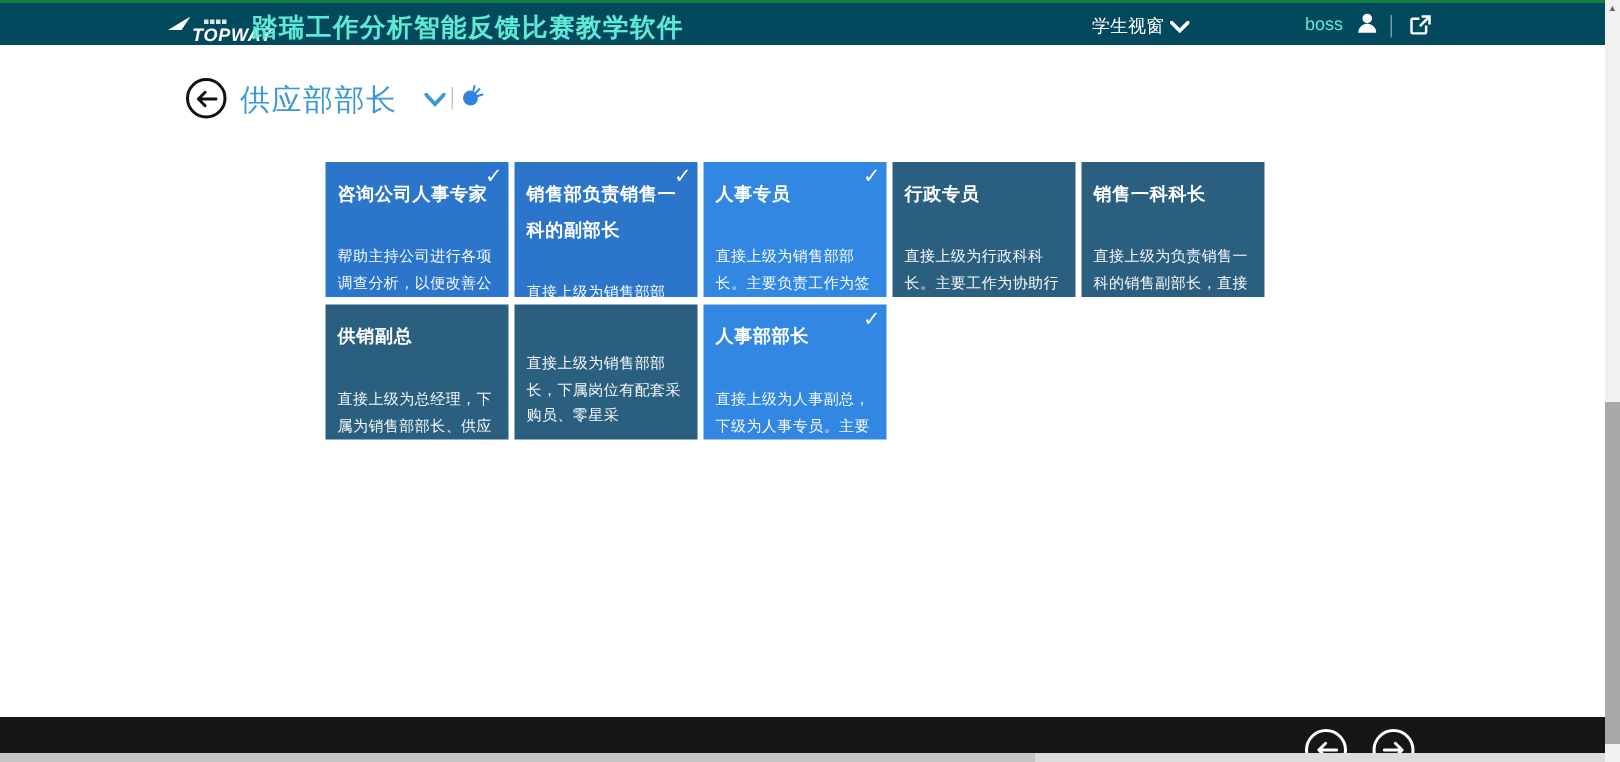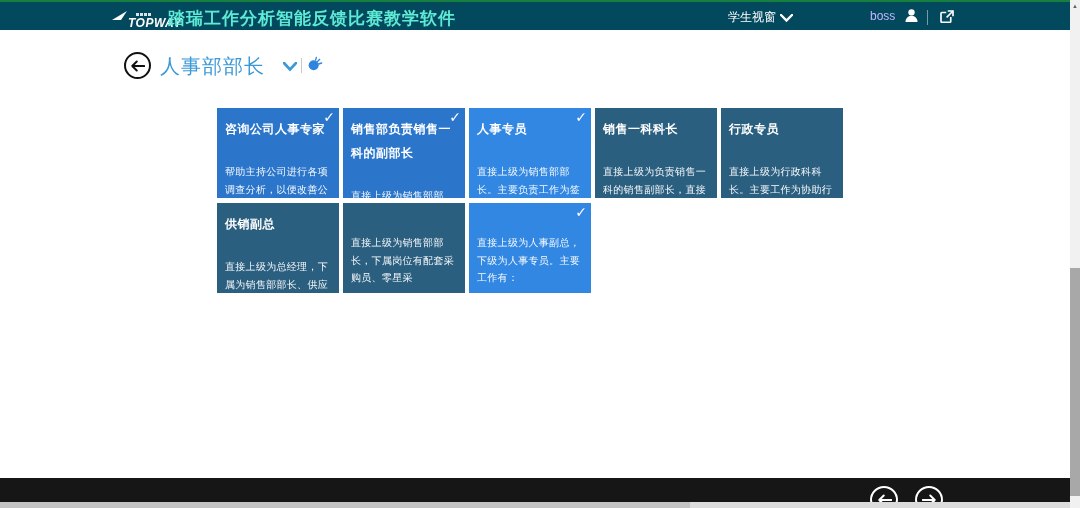--- a/index.html
+++ b/index.html
@@ -13,21 +13,21 @@
   .logo { position:absolute; left:112px; top:3px; height:24px; display:flex; align-items:flex-end; color:#fff; }
   .logo-swoosh { width:16px; height:10px; margin-bottom:8px; }
   .logo-body { display:flex; flex-direction:column; align-items:flex-start; line-height:1; }
   .logo-marks { display:flex; gap:1px; margin-bottom:1px; margin-left:8px; }
   .logo-marks i { display:block; width:3px; height:3px; background:#fff; opacity:.85; }
   .logo-brand { font-size:12px; font-weight:bold; font-style:italic; letter-spacing:.5px; }
   .app-title { position:absolute; left:168px; top:5px; color:#5eead4; font-size:17px; font-weight:bold; letter-spacing:1px;text-align:center; }
   .student-window { position:absolute; left:728px; top:7px; display:flex; align-items:center; gap:4px;
                     color:#fff; font-size:12px; cursor:pointer; }
   .user-menu { position:absolute; left:870px; top:5px; display:flex; align-items:center; gap:8px;
-               color:#c4b5fd; font-size:12px; cursor:pointer; }
+               color:#5eead4; font-size:12px; cursor:pointer; }
   .header-divider { position:absolute; left:927px; top:8px; width:1px; height:15px; background:rgba(255,255,255,.45); }
   .share-btn { position:absolute; left:938px; top:6px; width:18px; height:18px; cursor:pointer; }
 
   
   .back-button { position:absolute; left:124px; top:52px; width:27px; height:27px; border-radius:50%;
                  border:2px solid #111; background:#fff; display:flex; align-items:center; justify-content:center; cursor:pointer; }
   .page-title { position:absolute; left:160px; top:53px; font-size:20px; font-weight:normal;
                 color:#3b99d6; letter-spacing:1px; }
   .title-chevron { position:absolute; left:283px; top:62px; width:14px; height:10px; cursor:pointer; }
   .title-divider { position:absolute; left:301px; top:58px; width:1px; height:15px; background:#c9c9c9; }
@@ -106,21 +106,21 @@
         <path d="M20 4 L11.5 12.5" fill="none" stroke="#fff" stroke-width="2.2"></path>
       </svg>
     </div>
   </header>
 
   <button class="back-button">
     <svg width="15" height="12" viewBox="0 0 20 16">
       <path d="M19 8 H3 M9 2 L3 8 L9 14" fill="none" stroke="#111" stroke-width="2.6" stroke-linecap="round" stroke-linejoin="round"></path>
     </svg>
   </button>
-  <h1 class="page-title">人事部部长</h1>
+  <h1 class="page-title">供应部部长</h1>
   <svg class="title-chevron" viewBox="0 0 14 10">
     <path d="M1 1 L7 7.5 L13 1" fill="none" stroke="#3b99d6" stroke-width="2.6" stroke-linecap="round"></path>
   </svg>
   <div class="title-divider"></div>
   <div class="plug-btn">
     <svg width="16" height="16" viewBox="0 0 24 24">
       <circle cx="10" cy="14" r="7.5" fill="#2f85dd"></circle>
       <path d="M15.5 8.5 L19 5 M17.5 12 L22 10.5 M13 6 L14 2" stroke="#2f85dd" stroke-width="2" fill="none" stroke-linecap="round"></path>
     </svg>
   </div>
@@ -139,43 +139,44 @@
     </div>
 
     <div class="card" style="background-color: rgb(49, 135, 226);">
       <span class="check">✓</span>
       <div class="card-title">人事专员</div>
       <div class="card-desc">直接上级为销售部部长。主要负责工作为签订劳动合</div>
     </div>
 
     <div class="card" style="background-color: rgb(43, 95, 128);">
 
+      <div class="card-title">行政专员</div>
+      <div class="card-desc">直接上级为行政科科长。主要工作为协助行政科科长完</div>
+    </div>
+
+    <div class="card" style="background-color: rgb(43, 95, 128);">
+
       <div class="card-title">销售一科科长</div>
       <div class="card-desc">直接上级为负责销售一科的销售副部长，直接下属为负</div>
     </div>
 
     <div class="card" style="background-color: rgb(43, 95, 128);">
 
-      <div class="card-title">行政专员</div>
-      <div class="card-desc">直接上级为行政科科长。主要工作为协助行政科科长完</div>
-    </div>
-
-    <div class="card" style="background-color: rgb(43, 95, 128);">
-
       <div class="card-title">供销副总</div>
       <div class="card-desc">直接上级为总经理，下属为销售部部长、供应部部长和</div>
     </div>
 
     <div class="card" style="background-color: rgb(43, 95, 128);">
 
       <div class="card-desc">直接上级为销售部部长，下属岗位有配套采购员、零星采</div>
     </div>
 
     <div class="card" style="background-color: rgb(49, 135, 226);">
       <span class="check">✓</span>
+      <div class="card-title">人事部部长</div>
       <div class="card-desc">直接上级为人事副总，下级为人事专员。主要工作有：</div>
     </div>
   </div>
 
   <footer class="app-footer">
     <button class="nav-btn prev">
       <svg width="15" height="12" viewBox="0 0 20 16">
         <path d="M19 8 H3 M9 2 L3 8 L9 14" fill="none" stroke="#fff" stroke-width="2.6" stroke-linecap="round" stroke-linejoin="round"></path>
       </svg>
     </button>

